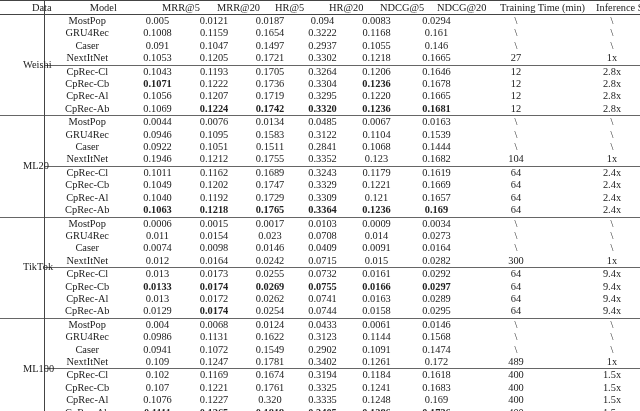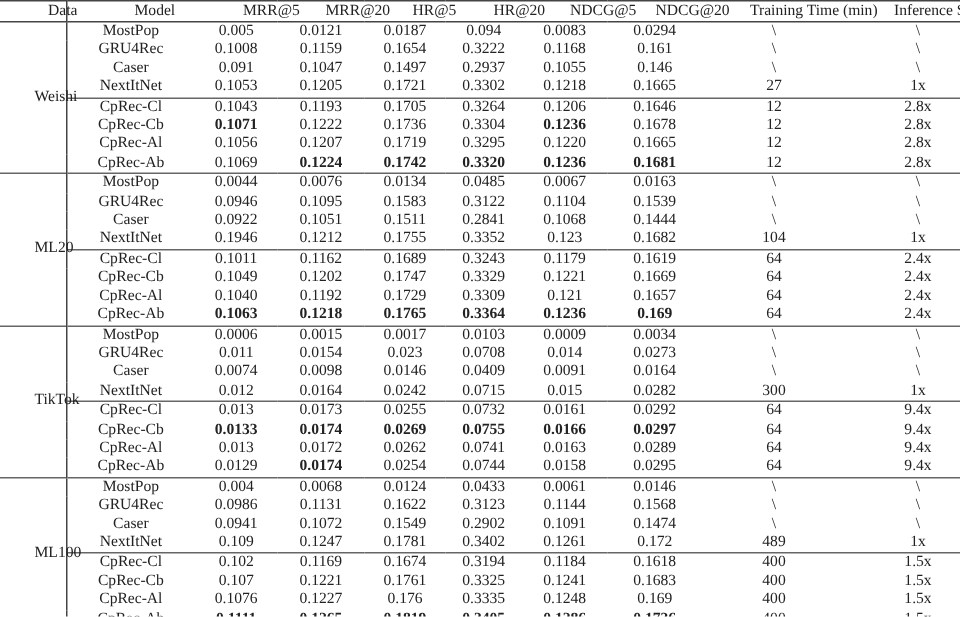--- a/index.html
+++ b/index.html
@@ -402,21 +402,21 @@
         <td class="m">0.3325</td>
         <td class="m">0.1241</td>
         <td class="m">0.1683</td>
         <td class="m">400</td>
         <td class="m">1.5x</td>
       </tr>
       <tr>
         <td class="m">CpRec-Al</td>
         <td class="m">0.1076</td>
         <td class="m">0.1227</td>
-        <td class="m">0.176</td>
+        <td class="m">0.320</td>
         <td class="m">0.3335</td>
         <td class="m">0.1248</td>
         <td class="m">0.169</td>
         <td class="m">400</td>
         <td class="m">1.5x</td>
       </tr>
       <tr>
         <td class="m">CpRec-Ab</td>
         <td class="m b">0.1111</td>
         <td class="m b">0.1265</td>

